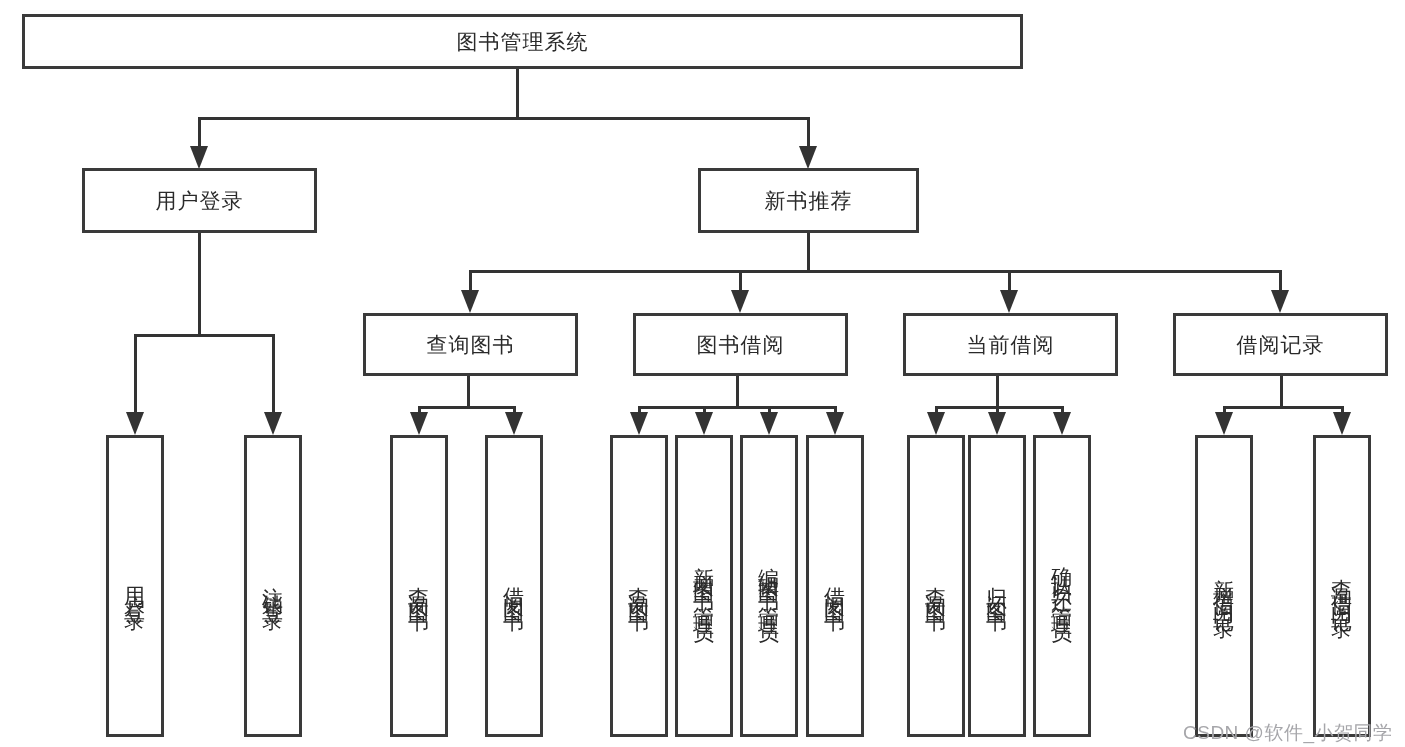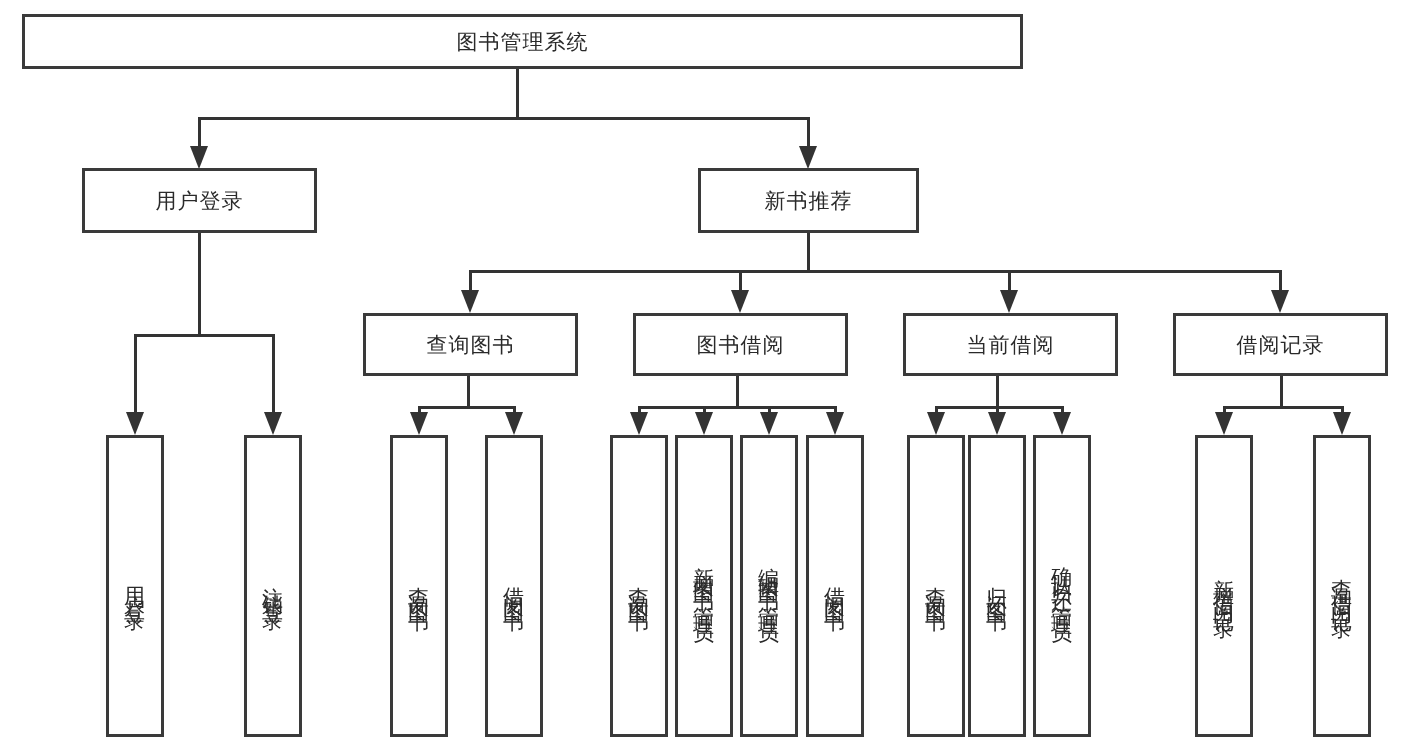--- a/index.html
+++ b/index.html
@@ -119,14 +119,15 @@
   <div class="vbox" style="left:740px;top:435px;width:58px;height:302px;">编辑图书（管理员）</div>
   <div class="vbox" style="left:806px;top:435px;width:58px;height:302px;">借阅图书</div>
 
   <div class="vbox" style="left:907px;top:435px;width:58px;height:302px;">查询图书</div>
   <div class="vbox" style="left:968px;top:435px;width:58px;height:302px;">归还图书</div>
   <div class="vbox" style="left:1033px;top:435px;width:58px;height:302px;">确认归还（管理员）</div>
 
   <div class="vbox" style="left:1195px;top:435px;width:58px;height:302px;">新增借阅记录</div>
   <div class="vbox" style="left:1313px;top:435px;width:58px;height:302px;">查询借阅记录</div>
 
+  <div class="watermark">CSDN @软件_小贺同学</div>
 
 </div>
 
 </body></html>

